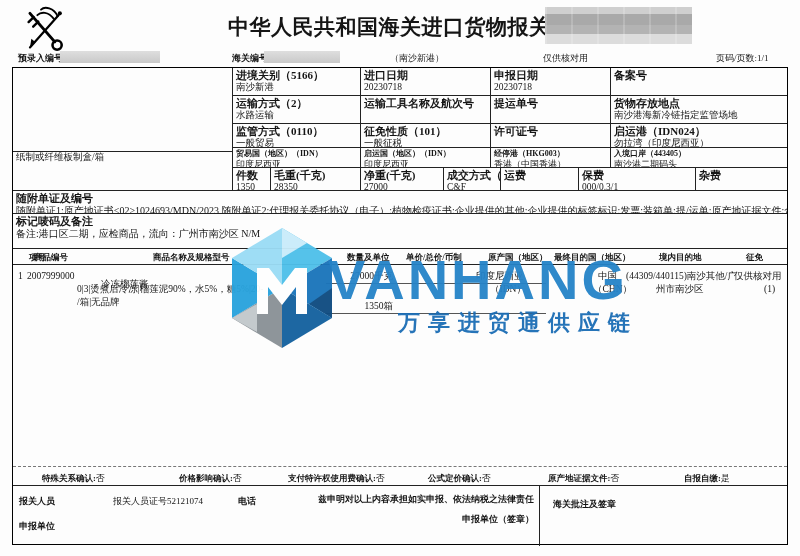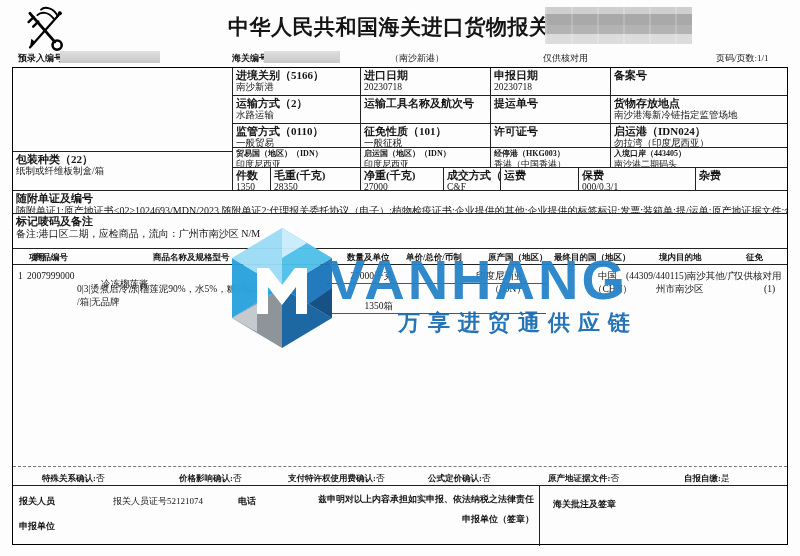--- a/index.html
+++ b/index.html
@@ -68,21 +68,20 @@
 <span class="abs subhead b" style="left:232px;top:52px">海关编号：</span>
 <span class="abs redact-sm" style="left:264px;top:51px;width:76px"></span>
 <span class="abs subhead" style="left:390px;top:52px">（南沙新港）</span>
 <span class="abs subhead" style="left:543px;top:52px">仅供核对用</span>
 <span class="abs subhead" style="left:716px;top:52px">页码/页数:1/1</span>
 
 <div id="formtable" class="abs">
 
   <div class="cell" style="left:0;top:0;width:220px;height:84px"></div>
   <div class="cell" style="left:0;top:84px;width:220px;height:39px">
-    <div class="lbl">包装种类（22）</div>
     <div class="val">纸制或纤维板制盒/箱</div>
   </div>
 
   <div class="cell" style="left:220px;top:0;width:128px;height:28px">
     <div class="lbl">进境关别（5166）</div>
     <div class="val">南沙新港</div>
   </div>
   <div class="cell" style="left:348px;top:0;width:130px;height:28px">
     <div class="lbl">进口日期</div>
     <div class="val">20230718</div>

